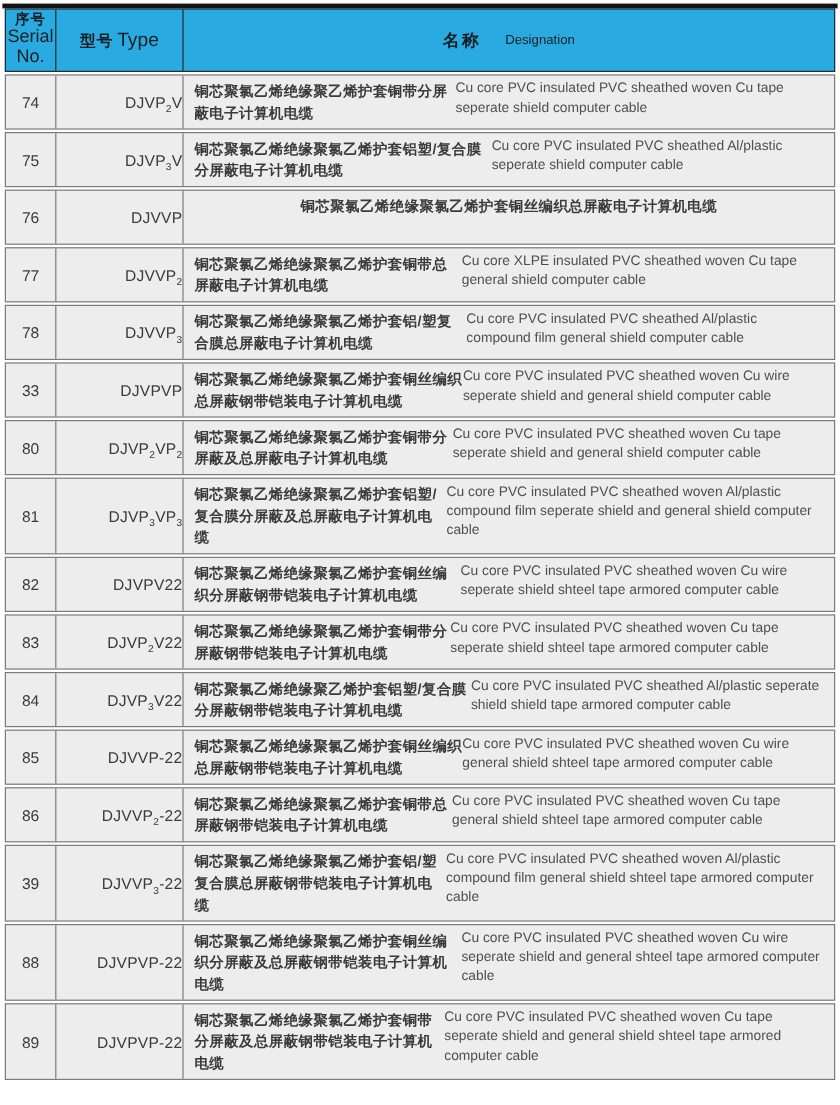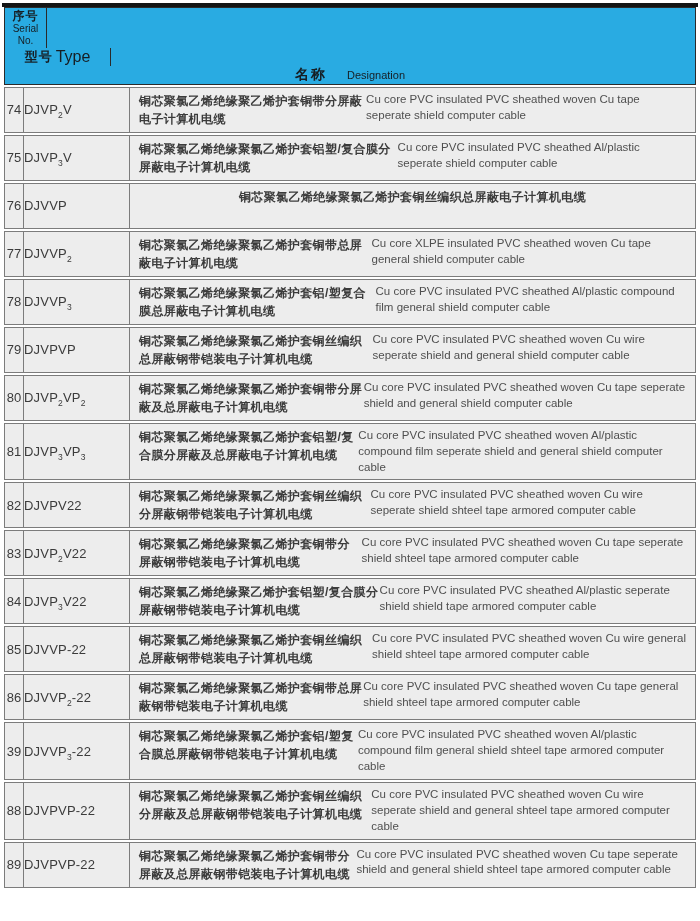--- a/index.html
+++ b/index.html
@@ -10,35 +10,35 @@
     --hline:#2a2a2a;
     --txt:#3b3b3b;
     --txt2:#4f4f4f;
   }
   *{box-sizing:border-box;margin:0;padding:0;}
   html,body{background:#ffffff;}
   body{font-family:"Liberation Sans","DejaVu Sans",sans-serif;}
   .page{width:700px;height:921px;margin:0 auto;background:#fff;overflow:hidden;padding-top:3px;}
   .bar{height:4px;background:var(--bar);margin:0 2px;}
 
-  .thead{display:flex;background:var(--header-bg);border:1px solid var(--hline);margin:0 4px;min-height:43px;color:#161e24;flex-direction:column;}
+  .thead{display:flex;background:var(--header-bg);border:1px solid var(--hline);margin:0 4px;min-height:43px;color:#161e24;}
   .h-serial{width:42px;border-right:1px solid var(--hline);display:flex;flex-direction:column;align-items:center;justify-content:center;line-height:1.12;padding:2px 0;}
   .h-serial .zh-h{font-size:12px;font-weight:bold;letter-spacing:1px;}
-  .h-serial .en-h{font-size:10px;}
+  .h-serial .en-h{font-size:15px;}
   .h-type{width:106px;border-right:1px solid var(--hline);display:flex;align-items:center;justify-content:center;gap:3px;}
   .h-type .zh-h{font-size:13px;font-weight:bold;letter-spacing:1px;}
   .h-type .en-h{font-size:16px;}
   .h-desig{flex:1;display:flex;align-items:center;justify-content:center;gap:20px;}
   .h-desig .zh-h{font-size:14px;font-weight:bold;letter-spacing:2px;}
   .h-desig .en-h{font-size:11px;}
 
   .tbody{margin:0 4px;}
   .row{display:flex;background:var(--row-bg);border:1px solid var(--line);margin-top:2px;min-height:46px;}
-  .c-serial{width:19px;border-right:1px solid var(--line);display:flex;align-items:center;justify-content:center;font-size:13px;color:var(--txt);}
-  .c-type{width:106px;border-right:1px solid var(--line);display:flex;align-items:center;justify-content:flex-start;font-size:13px;color:var(--txt);letter-spacing:.2px;}
+  .c-serial{width:42px;border-right:1px solid var(--line);display:flex;align-items:center;justify-content:center;font-size:13px;color:var(--txt);}
+  .c-type{width:106px;border-right:1px solid var(--line);display:flex;align-items:center;justify-content:flex-end;font-size:13px;color:var(--txt);letter-spacing:.2px;}
   .c-type sub{font-size:8.5px;line-height:0;}
   .c-desig{flex:1;padding:4px 9px;display:flex;flex-direction:row;justify-content:center;}
   .zh{font-size:12px;font-weight:bold;color:var(--txt);line-height:1.5;letter-spacing:.4px;}
   .en{font-size:11.5px;color:var(--txt2);line-height:1.38;}
 </style>
 </head>
 <body>
 
 <div class="page">
   <div class="bar top"></div>
@@ -119,21 +119,21 @@
       <span>DJVVP<sub>3</sub></span>
     </div>
     <div class="c-desig">
       <div class="zh">铜芯聚氯乙烯绝缘聚氯乙烯护套铝/塑复合膜总屏蔽电子计算机电缆</div>
       <div class="en">Cu core PVC insulated PVC sheathed Al/plastic compound film general shield computer cable</div>
     </div>
   </div>
 
   <div class="row">
     <div class="c-serial">
-      <span>79</span>
+      <span>33</span>
     </div>
     <div class="c-type">
       <span>DJVPVP</span>
     </div>
     <div class="c-desig">
       <div class="zh">铜芯聚氯乙烯绝缘聚氯乙烯护套铜丝编织总屏蔽钢带铠装电子计算机电缆</div>
       <div class="en">Cu core PVC insulated PVC sheathed woven Cu wire seperate shield and general shield computer cable</div>
     </div>
   </div>
 

